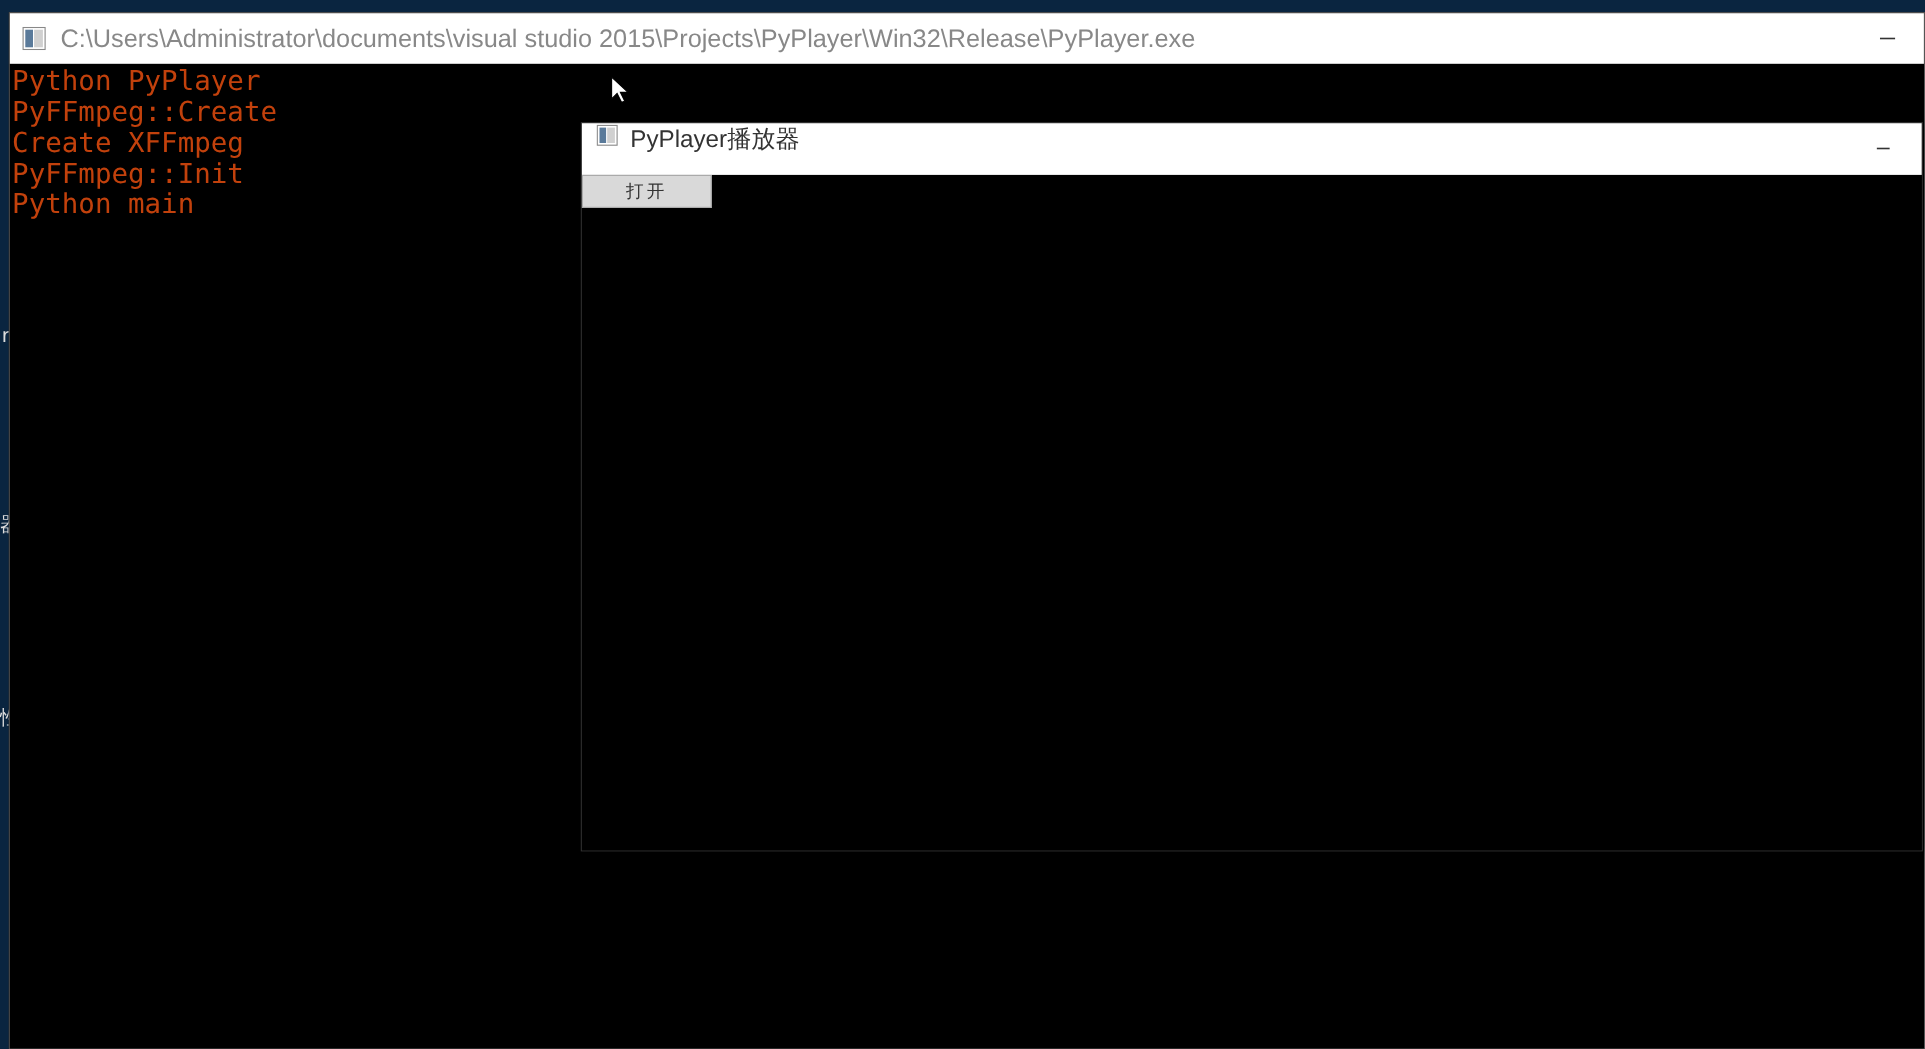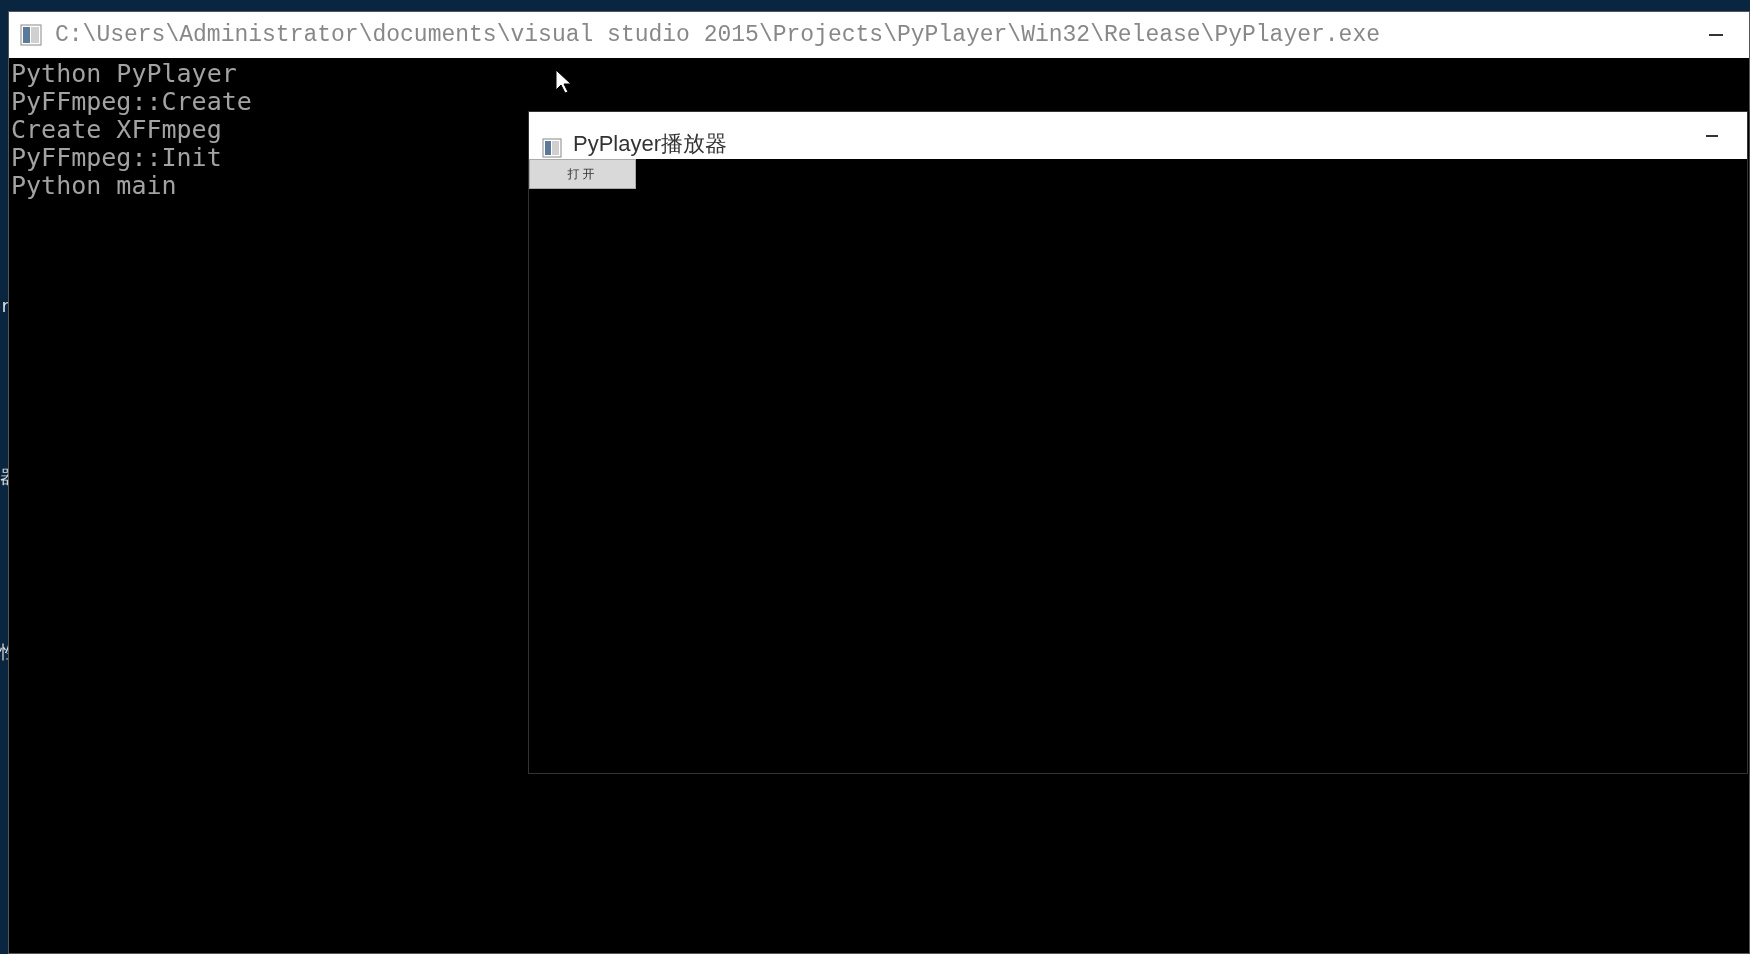--- a/index.html
+++ b/index.html
@@ -27,21 +27,20 @@
       border: 1px solid #555;
     }
     
     .console-titlebar {
       height: 46px;
       background: #fff;
       display: flex;
       align-items: center;
       padding: 2px 10px;
       position: relative;
-      font-family: Liberation Mono, monospace;
     }
     
     .console-icon {
       width: 24px;
       height: 24px;
       margin-right: 12px;
       display: flex;
       align-items: center;
       justify-content: center;
     }
@@ -72,21 +71,21 @@
       margin-right: 0;
     }
     
     .console-body {
       background: #000;
       padding: 2px 2px;
       height: calc(100% - 46px);
     }
     
     .console-line {
-      color: #a3a3a3;
+      color: #c2410c;
       font-family: "NSimSun", "SimSun", "Consolas", monospace;
       font-size: 25px;
       line-height: 28px;
       white-space: pre;
     }
     
     
     .player-window {
       position: absolute;
       left: 528px;
@@ -95,21 +94,21 @@
       height: 663px;
       background: #000;
       border: 1px solid #333;
       box-shadow: 0 0 8px rgba(0,0,0,0.5);
     }
     
     .player-titlebar {
       height: 47px;
       background: #fff;
       display: flex;
-      align-items: flex-end;
+      align-items: flex-start;
       padding: 0 12px;
       position: relative;
     }
     
     .player-icon {
       width: 22px;
       height: 22px;
       margin-right: 10px;
       display: flex;
       align-items: center;
@@ -138,26 +137,26 @@
       font-size: 24px;
       cursor: pointer;
     }
     
     .player-toolbar {
       display: flex;
       background: #000;
     }
     
     .open-button {
-      width: 107px;
+      width: 118px;
       height: 30px;
       background: #d9d9d9;
       border: 1px solid #aaa;
       color: #333;
-      font-size: 12px;
+      font-size: 16px;
       font-family: "Microsoft YaHei", "SimSun", sans-serif;
       display: flex;
       align-items: center;
       justify-content: center;
       cursor: pointer;
       letter-spacing: 3px;
     }
     
     .player-body {
       background: #000;

